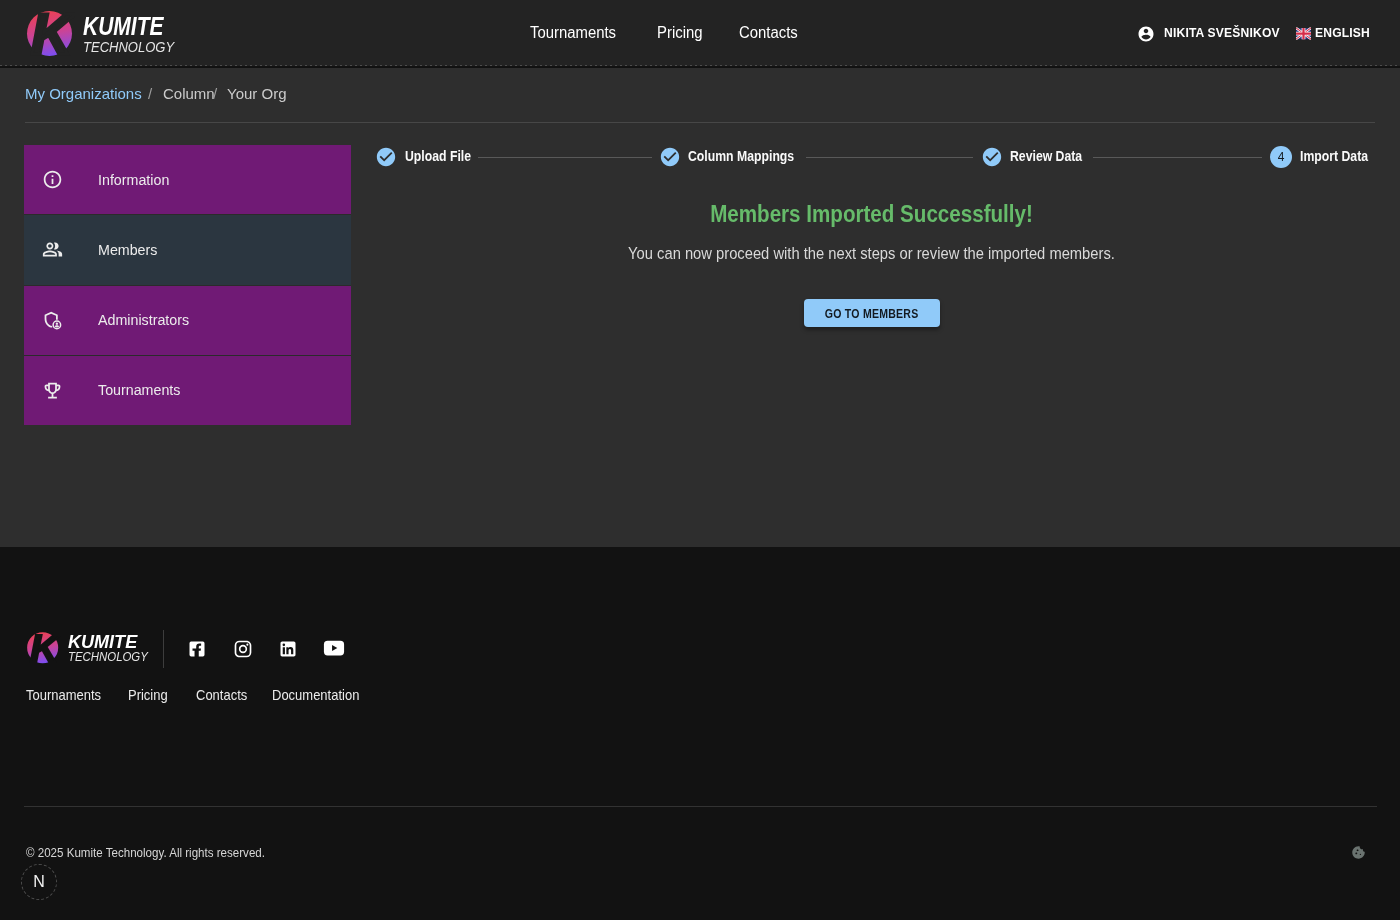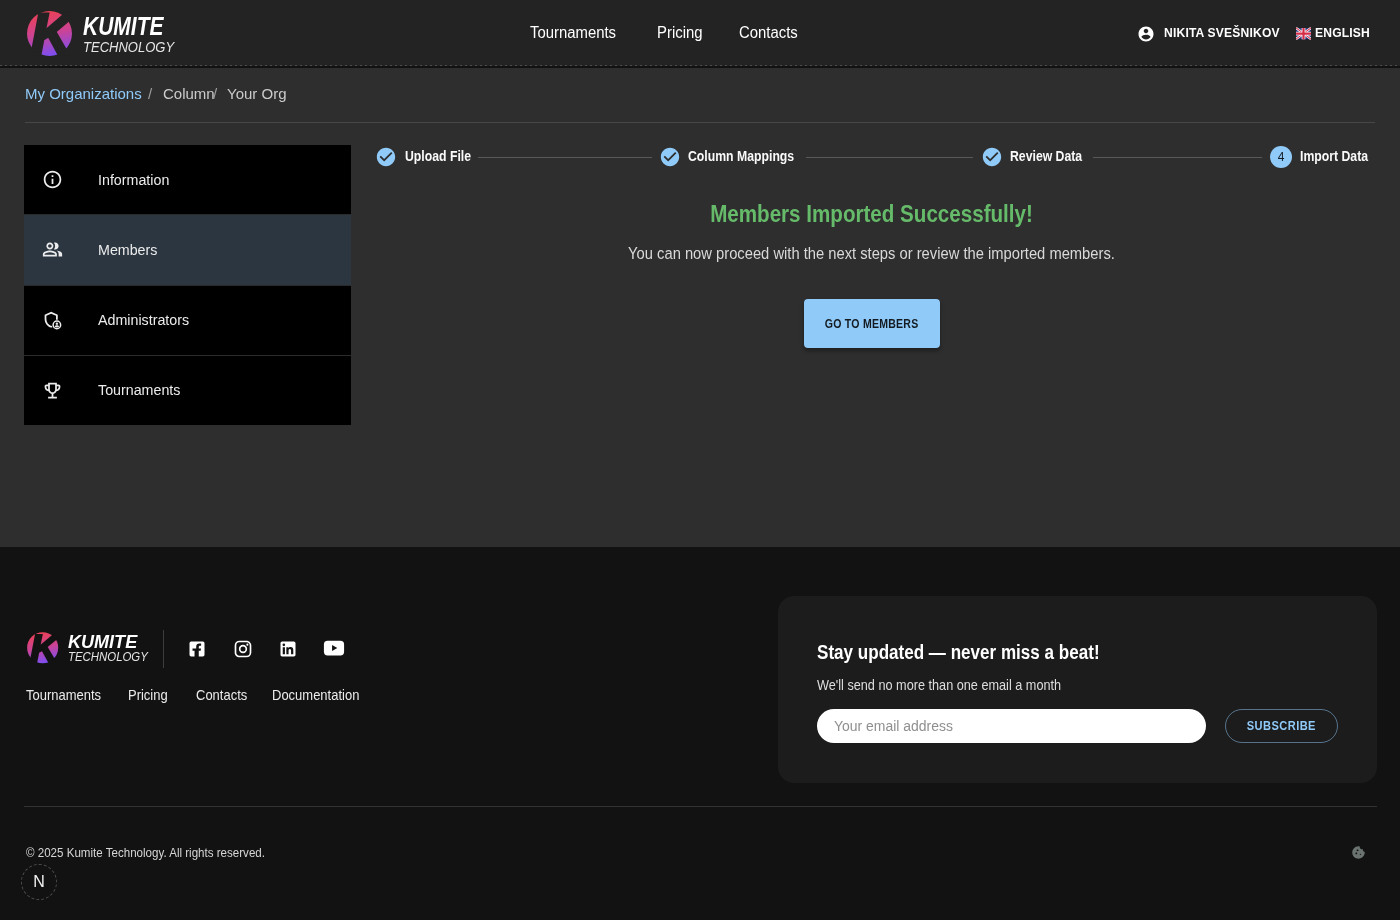--- a/index.html
+++ b/index.html
@@ -23,41 +23,41 @@
     letter-spacing:0.2px; transform:scaleX(0.93); transform-origin:left; white-space:nowrap; }
 
   
   #main { position:absolute; left:0; top:68px; width:1400px; height:481px; background:#2e2e2e; }
   .crumb { position:absolute; top:16.5px; font-size:15px; color:#cbcbcb; white-space:nowrap; }
   #main-divider { position:absolute; left:25px; top:54px; width:1350px; height:1px; background:#474747; }
 
   
   #sidebar { position:absolute; left:24px; top:77px; width:327px; height:280px;
     display:flex; flex-direction:column; }
-  .sb-item { flex:1; background:#000000; display:flex; align-items:center;
+  .sb-item { flex:1; background:#701a75; display:flex; align-items:center;
     border-bottom:1px solid #2b2b2b; color:#ececec; font-size:15.5px; }
   .sb-item:last-child { border-bottom:none; }
   .sb-item.active { background:#2b3640; }
   .sb-item svg { margin-left:18px; width:21px; height:21px; flex:none; }
   .sb-item span { margin-left:35px; transform:scaleX(0.92); transform-origin:left; }
 
   
   .stepc { position:absolute; top:77.5px; width:22px; height:22px; }
   .stepnum { position:absolute; top:77.5px; width:22px; height:22px; border-radius:50%;
     background:#90caf9; color:rgba(0,0,0,0.87); font-size:12px;
     display:flex; align-items:center; justify-content:center; }
   .steplbl { position:absolute; top:79.5px; color:#fafafa; font-weight:bold; font-size:14px;
     transform:scaleX(0.875); transform-origin:left; white-space:nowrap; }
   .conn { position:absolute; top:88.5px; height:1px; background:#595959; }
 
   #success-title { position:absolute; left:375px; top:131.5px; width:993px; text-align:center;
     color:#66bb6a; font-size:24px; font-weight:bold; transform:scaleX(0.858); }
   #success-sub { position:absolute; left:375px; top:176px; width:993px; text-align:center;
     color:#d9d9d9; font-size:16.3px; transform:scaleX(0.905); }
-  #go-btn { position:absolute; left:804px; top:231px; width:136px; height:49px;
+  #go-btn { position:absolute; left:804px; top:231px; width:136px; height:28px;
     background:#90caf9; border-radius:4px; display:flex; align-items:center; justify-content:center;
     color:rgba(0,0,0,0.87); font-size:13.2px; font-weight:bold; letter-spacing:0.3px;
     box-shadow:0 3px 4px rgba(0,0,0,0.35); }
   #go-btn span { transform:scaleX(0.8); }
 
   
   #footer { position:absolute; left:0; top:547px; width:1400px; height:373px; background:#121212; }
   #f-vdiv { position:absolute; left:163px; top:83px; width:1px; height:38px; background:#3d3d3d; }
   .f-social { position:absolute; top:92px; }
   .f-link { position:absolute; top:140px; color:#ececec; font-size:14.6px;
@@ -219,30 +219,20 @@
   <svg class="f-social" style="left:323px;" width="22" height="19" viewBox="0 0 24 20">
     <rect x="1" y="1.5" width="22" height="16" rx="4" fill="#fff"></rect>
     <path fill="#121212" d="M9.9 12.77V6.23l5.7 3.27-5.7 3.27z"></path>
   </svg>
 
   <div class="f-link" style="left:26px;">Tournaments</div>
   <div class="f-link" style="left:128px;">Pricing</div>
   <div class="f-link" style="left:196px;">Contacts</div>
   <div class="f-link" style="left:272px;">Documentation</div>
 
-  <div id="newsletter">
-    <div id="nl-title">Stay updated — never miss a beat!</div>
-    <div id="nl-sub">We'll send no more than one email a month</div>
-    <div id="nl-input">
-        <span>Your email address</span>
-      </div>
-    <div id="nl-btn">
-        <span>SUBSCRIBE</span>
-      </div>
-  </div>
 
   <div id="f-divider"></div>
   <div id="copyright">© 2025 Kumite Technology. All rights reserved.</div>
 
   <svg class="abs" style="left:1351px; top:298px;" width="15" height="15" viewBox="0 0 24 24" fill="#6a7370">
     <path d="M21.95 10.99c-1.79-.03-3.7-1.95-2.68-4.22-2.97 1-5.78-1.59-5.19-4.56C6.95.71 2 6.58 2 12c0 5.52 4.48 10 10 10 5.89 0 10.54-5.08 9.95-11.01zM8.5 15c-.83 0-1.5-.67-1.5-1.5S7.67 12 8.5 12s1.5.67 1.5 1.5S9.33 15 8.5 15zm2-5C9.67 10 9 9.33 9 8.5S9.67 7 10.5 7s1.5.67 1.5 1.5-.67 1.5-1.5 1.5zm4.5 6c-.55 0-1-.45-1-1s.45-1 1-1 1 .45 1 1-.45 1-1 1z"></path>
   </svg>
 
   <div id="nextjs">N</div>
 </div>

